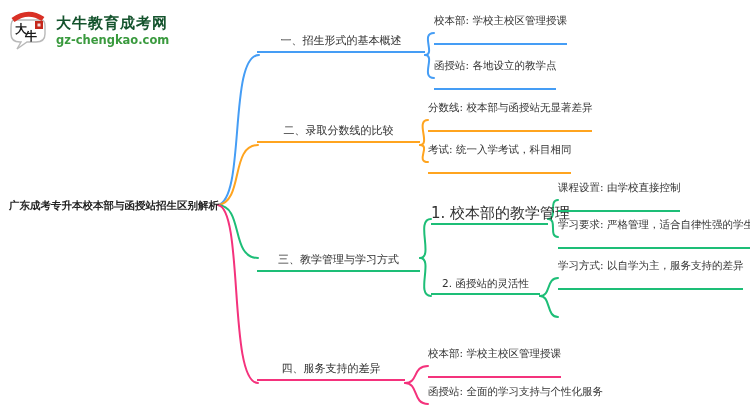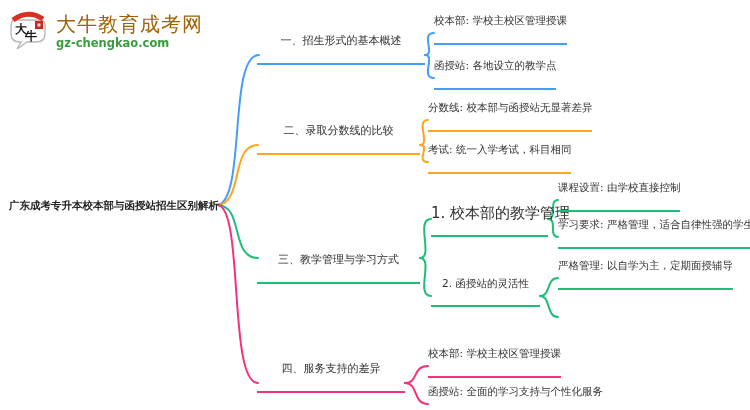--- a/index.html
+++ b/index.html
@@ -3,27 +3,27 @@
 <meta charset="utf-8">
 <style>
   * { margin: 0; padding: 0; box-sizing: border-box; }
   html, body { width: 750px; height: 410px; overflow: hidden; background: #ffffff;
     font-family: "DejaVu Sans", "Liberation Sans", sans-serif; }
   #canvas { position: relative; width: 750px; height: 410px; background: #fff; }
 
   
   .logo-wrap { position: absolute; left: 8px; top: 8px; display: flex; align-items: center; gap: 6px; }
   .logo-text { display: flex; flex-direction: column; line-height: 1.1; }
-  .site-name { font-size: 20px; font-weight: normal; color: #a16207; letter-spacing: 1px; }
+  .site-name { font-size: 15px; font-weight: bold; color: #14532d; letter-spacing: 1px; }
   .site-domain { font-size: 11.5px; font-weight: bold; color: #3A9A3E; margin-top: 2px; }
 
   
   .node { position: absolute; white-space: nowrap; color: #333; font-size: 10.5px;
     line-height: 14px; padding-bottom: 16px; border-bottom: 2px solid transparent; }
-  .branch-label { text-align: center; font-size: 11px; padding-bottom: 15px;
+  .branch-label { text-align: center; font-size: 11px; padding-bottom: 3px;
     border-bottom-width: 2.5px; color: #2f2f2f; }
   .root-label { position: absolute; left: 2px; top: 198px; width: 217px; text-align: right;
     font-size: 10.5px; font-weight: bold; color: #222; line-height: 14px; white-space: nowrap; }
 
   svg.links { position: absolute; left: 0; top: 0; pointer-events: none; }
   svg.links path { fill: none; stroke-width: 2; stroke-linecap: round; }
 </style>
 </head>
 <body>
 
@@ -84,19 +84,19 @@
 
   <div class="node branch-label" style="left: 257px; top: 124px; width: 163px; border-bottom-color: rgb(255, 164, 31);">二、录取分数线的比较</div>
   <div class="node" style="left: 428px; top: 100px; border-bottom-color: rgb(255, 164, 31);">分数线: 校本部与函授站无显著差异</div>
   <div class="node" style="left: 428px; top: 142px; border-bottom-color: rgb(255, 164, 31);">考试: 统一入学考试，科目相同</div>
 
   <div class="node branch-label" style="left: 257px; top: 237px; width: 163px; border-bottom-color: rgb(29, 190, 119); margin-top: 16px;">三、教学管理与学习方式</div>
   <div class="node branch-label" style="left: 431px; top: 206px; width: 117px; font-size: 15px; border-bottom-width: 2px; border-bottom-color: rgb(29, 190, 119);">1. 校本部的教学管理</div>
   <div class="node" style="left: 558px; top: 180px; border-bottom-color: rgb(29, 190, 119);">课程设置: 由学校直接控制</div>
   <div class="node" style="left: 558px; top: 217px; border-bottom-color: rgb(29, 190, 119);">学习要求: 严格管理，适合自律性强的学生</div>
   <div class="node branch-label" style="left: 431px; top: 276px; width: 109px; font-size: 10.5px; border-bottom-width: 2px; border-bottom-color: rgb(29, 190, 119);">2. 函授站的灵活性</div>
-  <div class="node" style="left: 558px; top: 258px; border-bottom-color: rgb(29, 190, 119);">严格管理: 以自学为主，定期面授辅导</div>
+  <div class="node" style="left: 558px; top: 258px; border-bottom-color: rgb(29, 190, 119);">学习方式: 以自学为主，服务支持的差异</div>
 
   <div class="node branch-label" style="left: 257px; top: 362px; width: 148px; border-bottom-color: rgb(244, 50, 124);">四、服务支持的差异</div>
   <div class="node" style="left: 428px; top: 346px; border-bottom-color: rgb(244, 50, 124);">校本部: 学校主校区管理授课</div>
   <div class="node" style="left: 428px; top: 384px; border-bottom-color: rgb(244, 50, 124);">函授站: 全面的学习支持与个性化服务</div>
 
 </div>
 
 </body></html>

